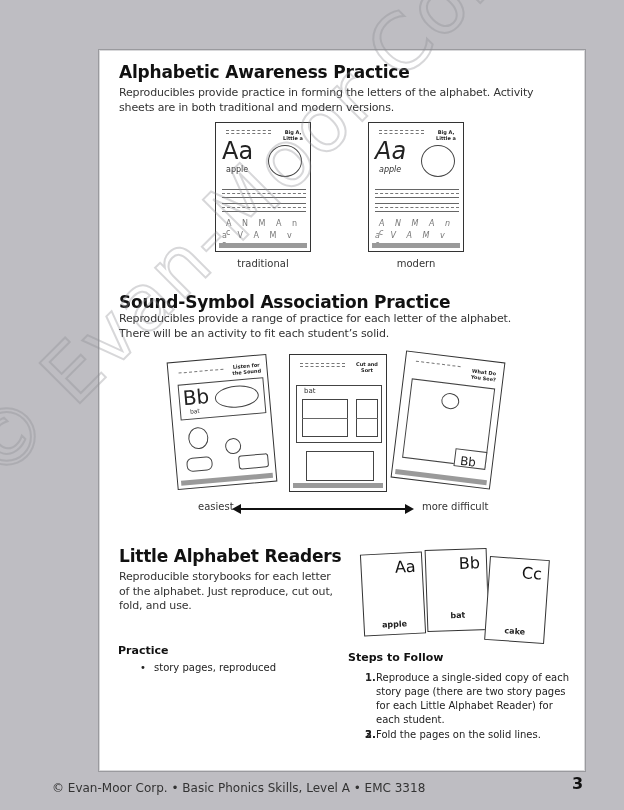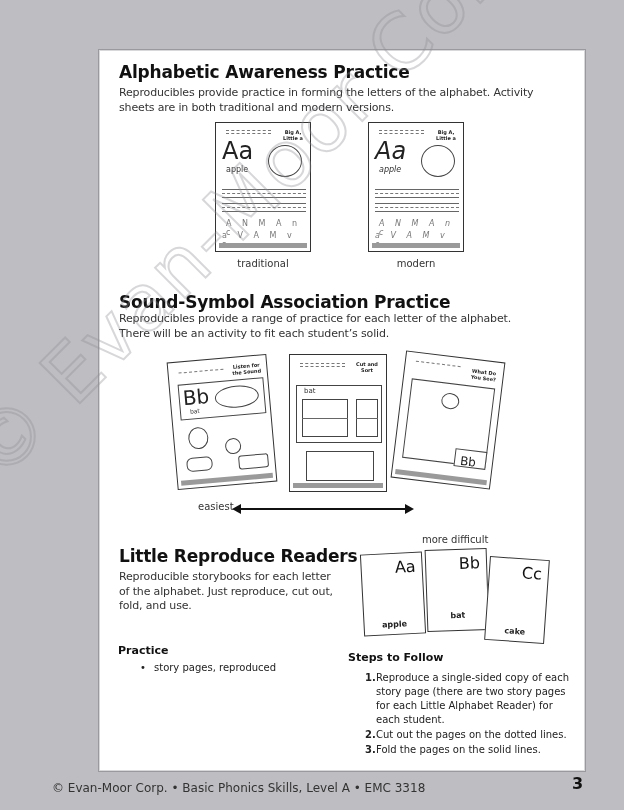--- a/index.html
+++ b/index.html
@@ -154,24 +154,24 @@
   <div class="box" style="left:60px; top:90px; width:32px; height:18px; background:#fff;"></div>
   <div class="big" style="left:66px; top:90px; font-size:12px;">Bb</div>
   <div class="foot"></div>
 </div>
 
 <div class="arrow-row">
   <span class="cap" style="left:18px; top:1px; text-align:left;">easiest</span>
   <div class="arrow-head-l"></div>
   <div class="arrow-line"></div>
   <div class="arrow-head-r"></div>
-  <span class="cap" style="left:242px; top:1px; text-align:left; white-space:nowrap;margin-top:33px;">more difficult</span>
-</div>
-
-<div class="h2" style="left:119px; top:546px;">Little Reproduce Readers</div>
+  <span class="cap" style="left:242px; top:1px; text-align:left; white-space:nowrap;">more difficult</span>
+</div>
+
+<div class="h2" style="left:119px; top:546px;">Little Alphabet Readers</div>
 <div class="p" style="left:119px; top:570px; width:230px;">
   <div>Reproducible storybooks for each letter</div>
   <div>of the alphabet. Just reproduce, cut out,</div>
   <div>fold, and use.</div>
 </div>
 
 <div class="book" style="left:362px; top:553px; width:62px; height:82px; transform:rotate(-3deg);">
   <div class="bl">Aa</div>
   <div class="circ" style="left:12px; top:28px; width:36px; height:34px;"></div>
   <div class="bw">apple</div>
@@ -190,20 +190,20 @@
 <div class="h3" style="left:118px; top:644px;">Practice</div>
 <ul class="mat small">
   <li>
       <div>story pages, reproduced</div>
     </li>
 </ul>
 
 <div class="h3" style="left:348px; top:651px;">Steps to Follow</div>
 <ol class="steps small">
   <li><span class="n">1.</span><span>Reproduce a single-sided copy of each story page (there are two story pages for each Little Alphabet Reader) for each student.</span></li>
-  <li><span class="n">2.</span><span>Cut out the pages on the dotted lines.</span></li>
+  <li><span class="n">2.</span></li>
   <li><span class="n">3.</span><span>Fold the pages on the solid lines.</span></li>
 </ol>
 
 <div class="footer">© Evan-Moor Corp. • Basic Phonics Skills, Level A • EMC 3318</div>
 <div class="pgnum">3</div>
 
 <div class="watermark">© Evan-Moor Corporation.</div>
 
 </body></html>

